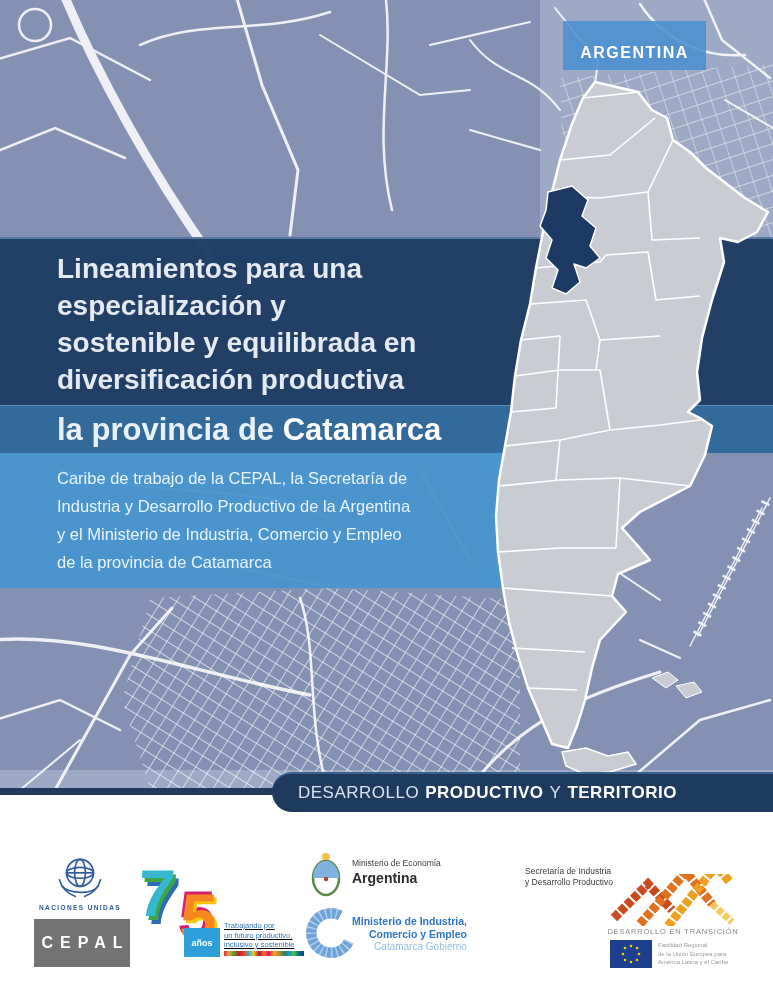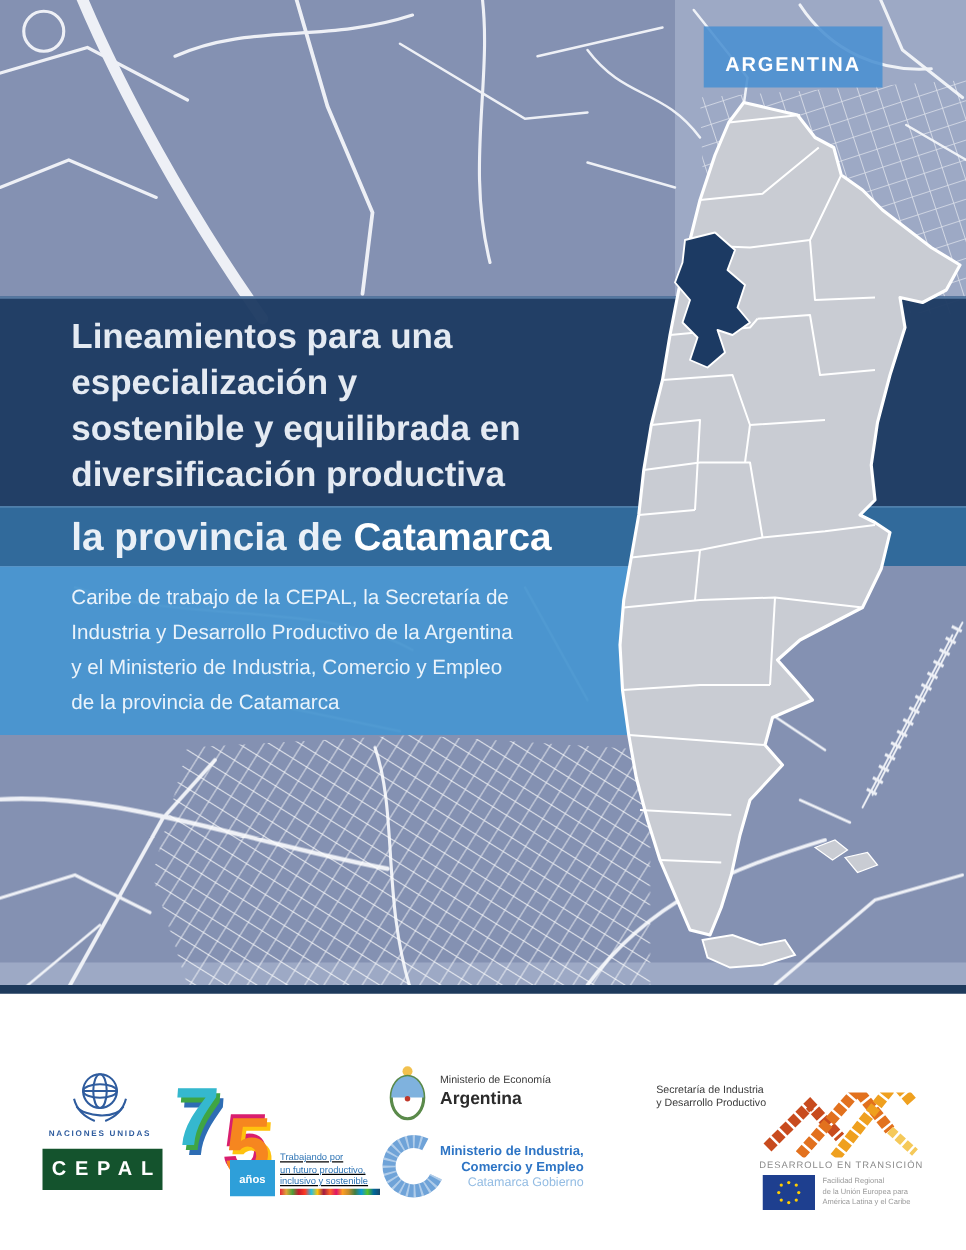--- a/index.html
+++ b/index.html
@@ -35,21 +35,21 @@
         border-radius:20px 0 0 20px;border-top:2px solid #38618C;display:flex;align-items:center;
         padding-left:26px;box-sizing:border-box;}
   .pill span{color:#D8E2EE;font-size:17px;letter-spacing:.5px;margin-right:6px;font-weight:400;}
   .pill strong{color:#FFFFFF;font-size:17px;letter-spacing:.5px;margin-right:6px;font-weight:800;}
 
   
   .footer{position:absolute;left:0;top:795px;width:773px;height:205px;background:#fff;z-index:4;}
   .abs{position:absolute;}
   .un-caption{left:28px;top:904px;width:104px;text-align:center;font-size:6.5px;font-weight:700;
               color:#2F5C9E;letter-spacing:1.4px;}
-  .cepal-box{left:34px;top:919px;width:96px;height:33px;background:#14532d;display:flex;
+  .cepal-box{left:34px;top:919px;width:96px;height:48px;background:#737373;display:flex;
              align-items:center;justify-content:center;}
   .cepal-box span{color:#fff;font-weight:700;font-size:16px;letter-spacing:7px;margin-left:7px;}
   .d7{left:138px;top:860px;font-size:66px;font-weight:800;color:#35B8CE;
       text-shadow:3px 4px 0 #3FA544,6px 8px 0 #2E6DB4;transform:skewX(-4deg);line-height:1;}
   .d5{left:180px;top:884px;font-size:66px;font-weight:800;color:#F6861F;
       text-shadow:3px 3px 0 #FFC20E,-2px -3px 0 #D91E6E;transform:skewX(-4deg);line-height:1;}
   .anios{left:184px;top:928px;width:36px;height:29px;background:#2E9FD9;color:#fff;font-size:9px;
          font-weight:700;display:flex;align-items:center;justify-content:center;z-index:7;}
   .tagline{left:224px;top:921px;width:92px;text-decoration:underline;}
   .tagline span{display:block;font-size:7.5px;line-height:9.5px;color:#2E74B5;}
@@ -182,20 +182,26 @@
            L580,282 L566,294 L552,288 L558,270 L546,258 L552,240 L540,226 L546,210 Z" fill="#1C3A63" stroke="#FFFFFF" stroke-width="1.5" stroke-linejoin="round"></path>
       <path d="M562,752 L586,748 L608,756 L628,752 L636,764 L610,772 L584,774 L566,766 Z" fill="#C9CCD3" stroke="#FFFFFF" stroke-width="1.5"></path>
       <g fill="#C9CCD3" stroke="#FFFFFF" stroke-width="1">
         <path d="M652,678 l16,-6 10,8 -12,8 z"></path>
         <path d="M676,686 l18,-4 8,10 -16,6 z"></path>
       </g>
     </svg>
   </div>
 
   <div class="rule"></div>
+  <div class="pill">
+    <span>DESARROLLO</span>
+    <strong>PRODUCTIVO</strong>
+    <span>Y</span>
+    <strong>TERRITORIO</strong>
+  </div>
 
   <div class="footer"></div>
 
   <svg class="abs" style="left:46px;top:850px;z-index:7;" width="68" height="54" viewBox="0 0 64 52">
     <g stroke="#2F5C9E" fill="none" stroke-width="1.6">
       <circle cx="32" cy="22" r="13"></circle>
       <ellipse cx="32" cy="22" rx="13" ry="5.2"></ellipse>
       <ellipse cx="32" cy="22" rx="5.2" ry="13"></ellipse>
       <path d="M19,22 H45"></path>
       <path d="M12,28 C14,36 20,42 28,45"></path>

